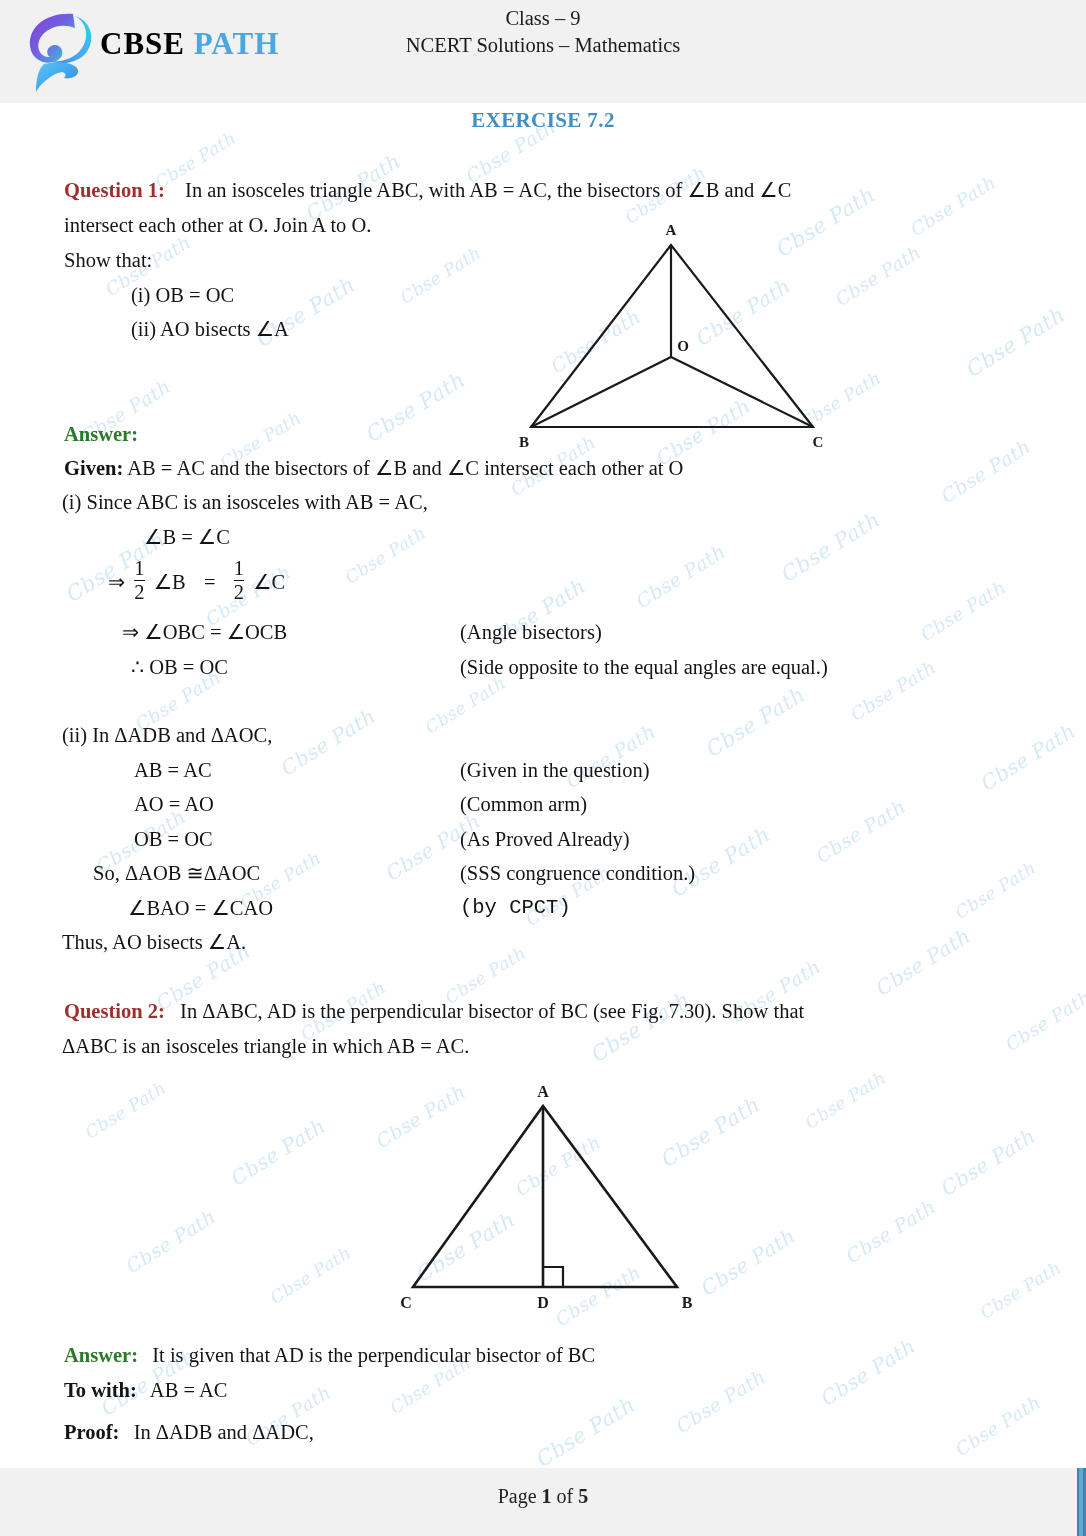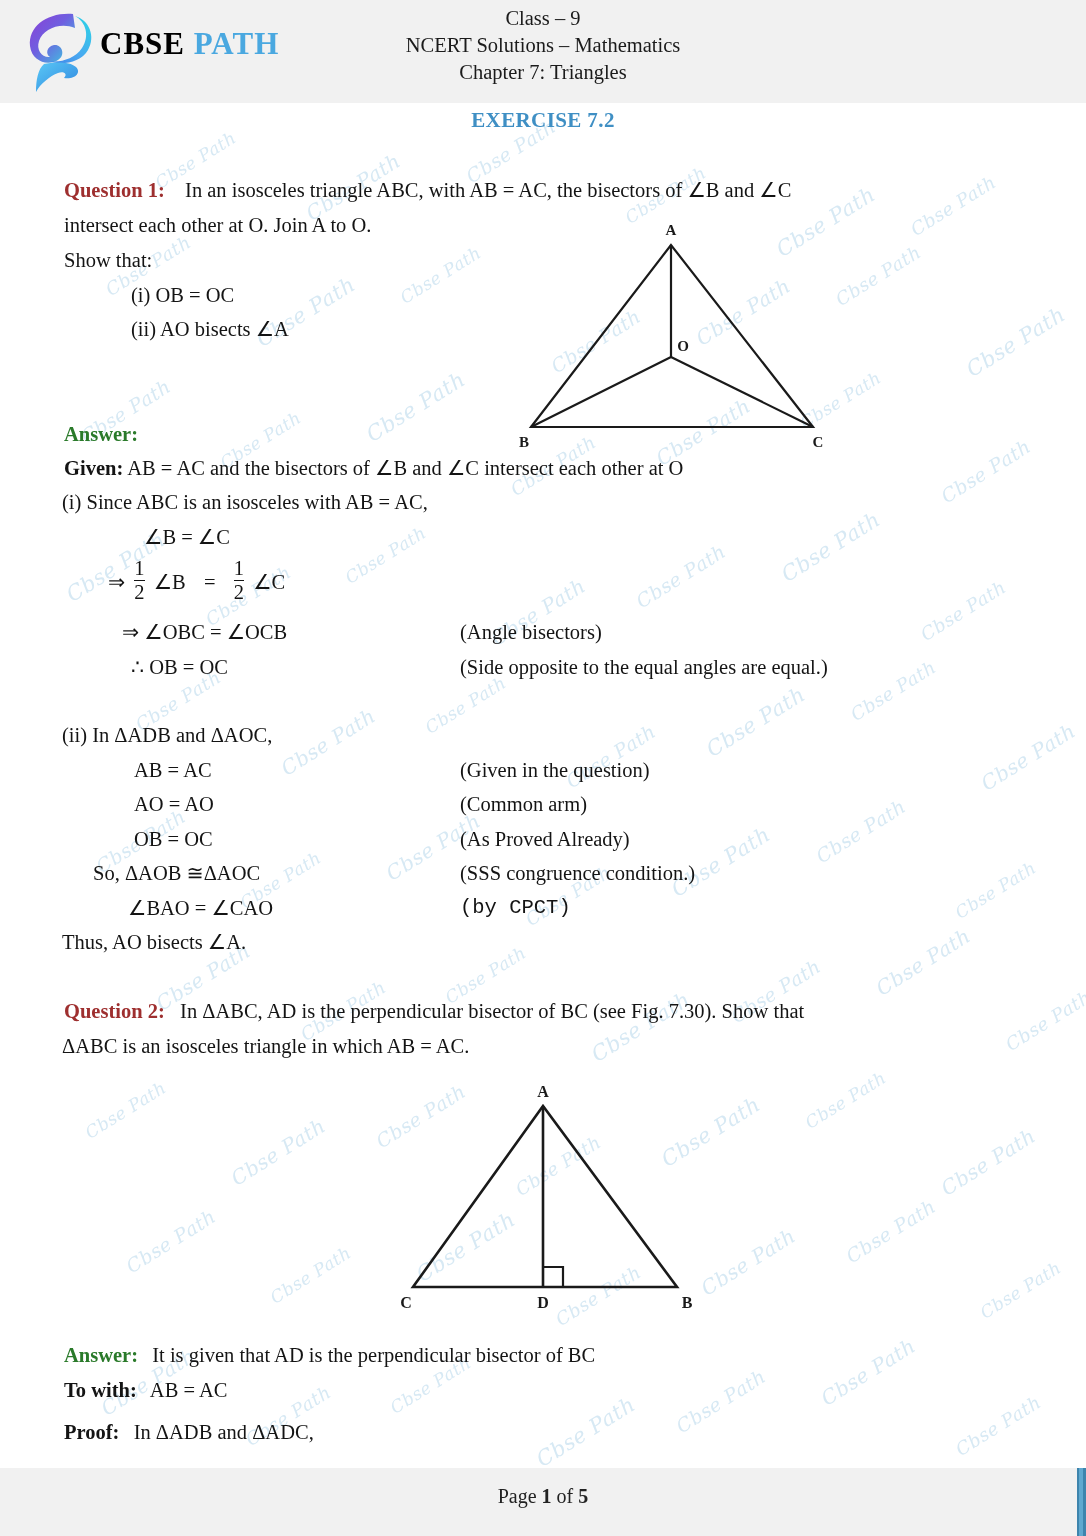--- a/index.html
+++ b/index.html
@@ -202,21 +202,20 @@
     </div>
 
     <div class="brand">
       <span class="c1">CBSE</span>
       <span class="c2">PATH</span>
     </div>
 
     <div class="hdr-lines">
       <div>Class – 9</div>
       <div>NCERT Solutions – Mathematics</div>
-      <div>Chapter 7: Triangles</div>
     </div>
   </div>
 
   <div class="exercise">EXERCISE 7.2</div>
 
   <div class="content">
 
     <div class="tx" style="left:64px;top:178px;">
       <span class="qlabel">Question 1:</span>
       <span style="display:inline-block;width:10px;"></span>

